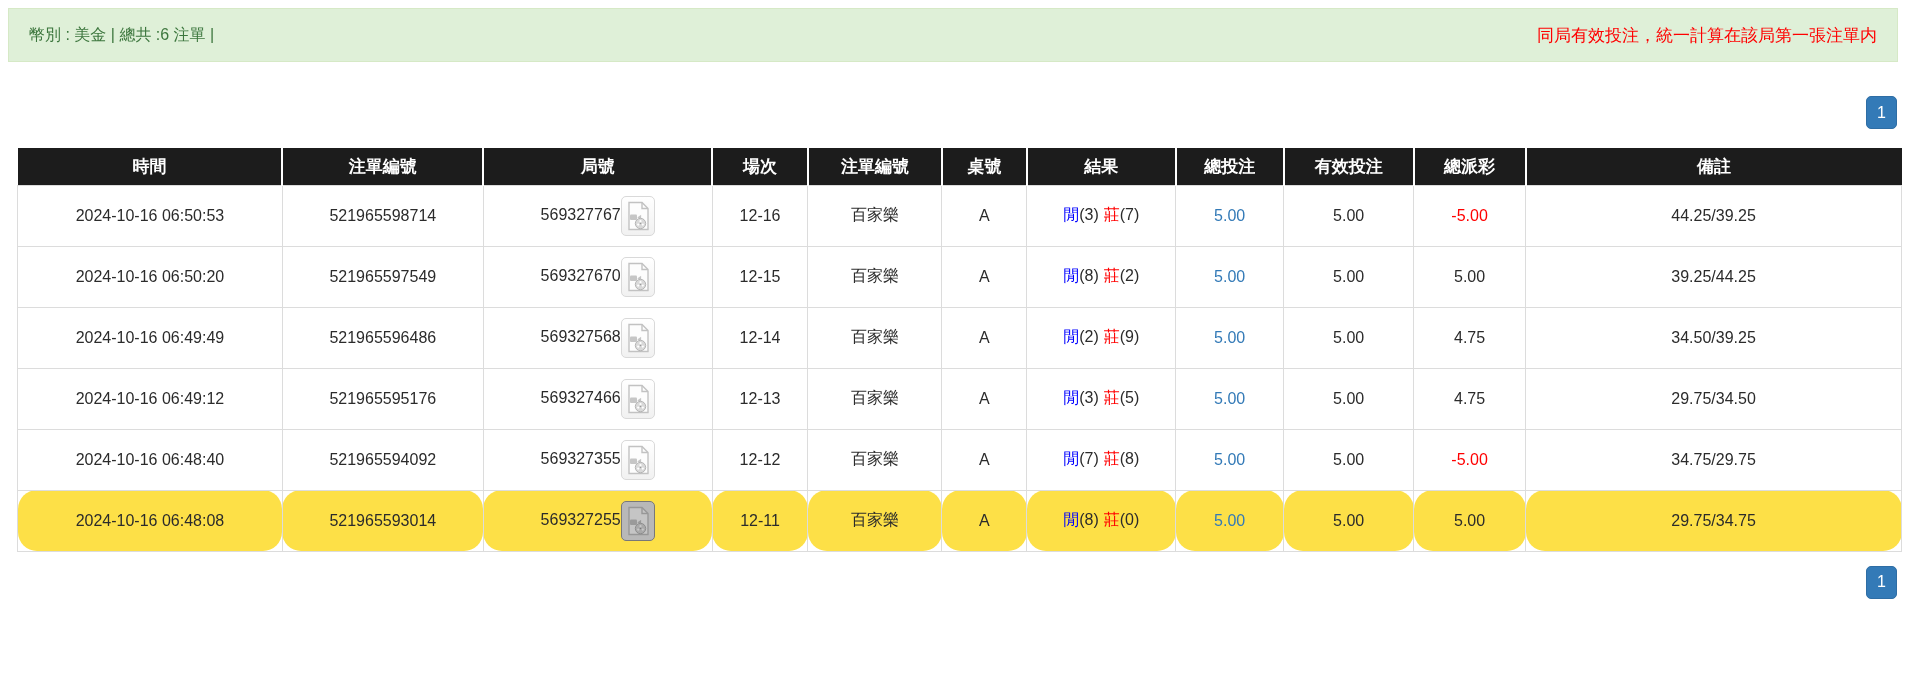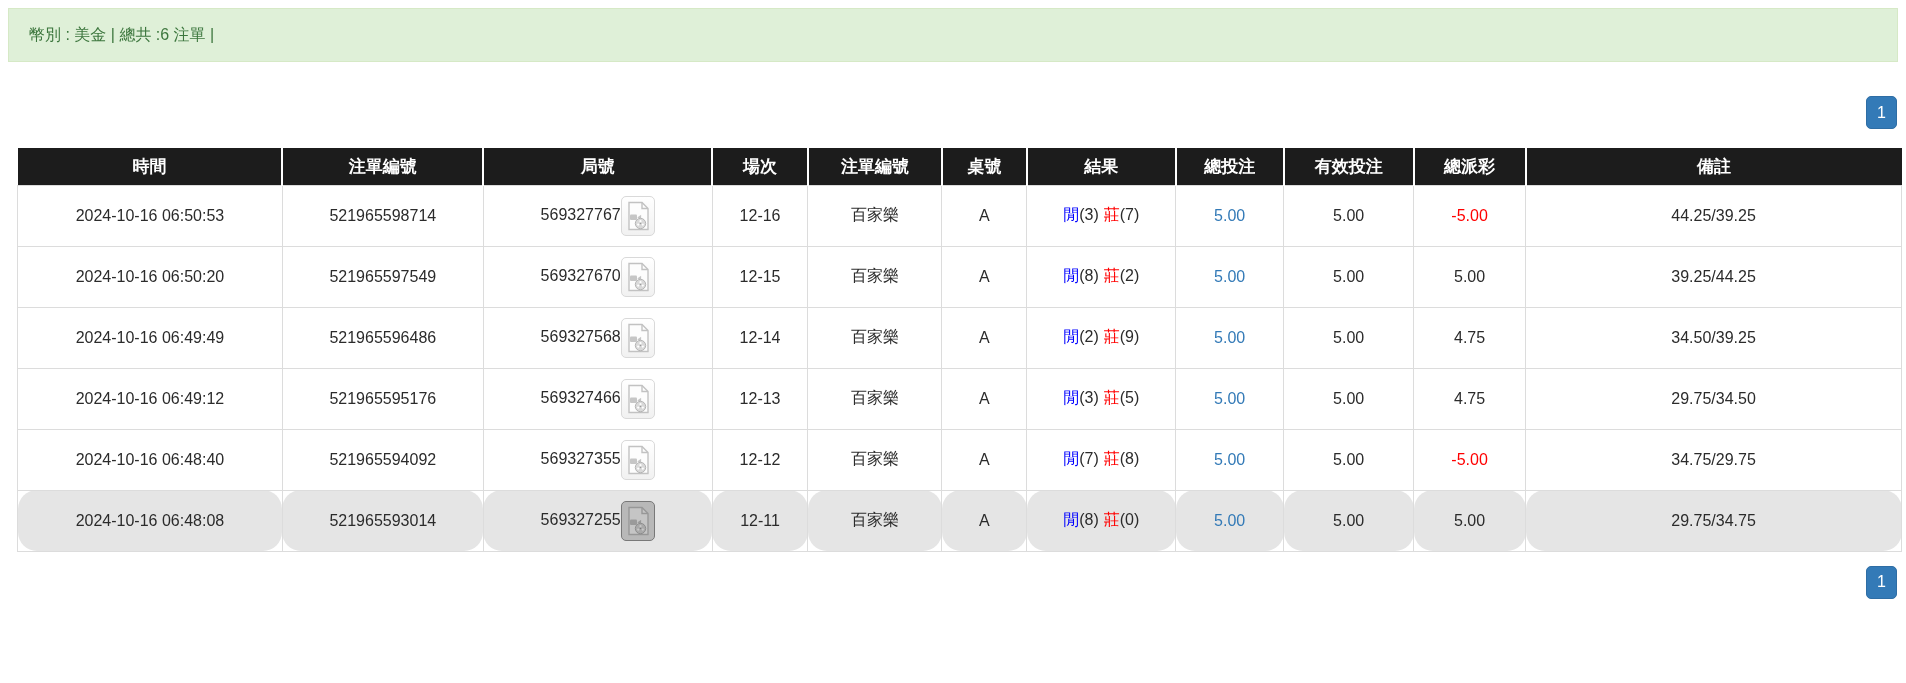--- a/index.html
+++ b/index.html
@@ -59,21 +59,21 @@
   tbody td {
     border: 1px solid #dcdcdc;
     text-align: center;
     vertical-align: middle;
     font-size: 16px;
     color: #2b2b2b;
     height: 61px;
     padding: 2px 4px;
     background: #ffffff;
   }
-  tr.highlight td { background: #e5e5e5; border-radius: 19px; }
+  tr.highlight td { background: #fde047; border-radius: 19px; }
 
   .round-cell { white-space: nowrap; }
   .round-id { }
 
   .video-btn {
     display: inline-flex;
     align-items: center;
     justify-content: center;
     width: 34px; height: 40px;
     background: linear-gradient(#ffffff, #f1f1f1);
@@ -103,20 +103,21 @@
     border: 2px solid #ffffff;
     height: 42px;
     font-size: 16px;
   }
 </style>
 </head>
 <body>
 
 <div class="alert-bar">
   <span class="left-text">幣別 : 美金 | 總共 :6 注單 |</span>
+  <span class="right-text">同局有效投注，統一計算在該局第一張注單内</span>
 </div>
 
 <div class="pager-row pager-top">
   <button class="page-btn">1</button>
 </div>
 
 <div class="table-wrap">
   <table>
     <colgroup>
       <col style="width:14.06%">

